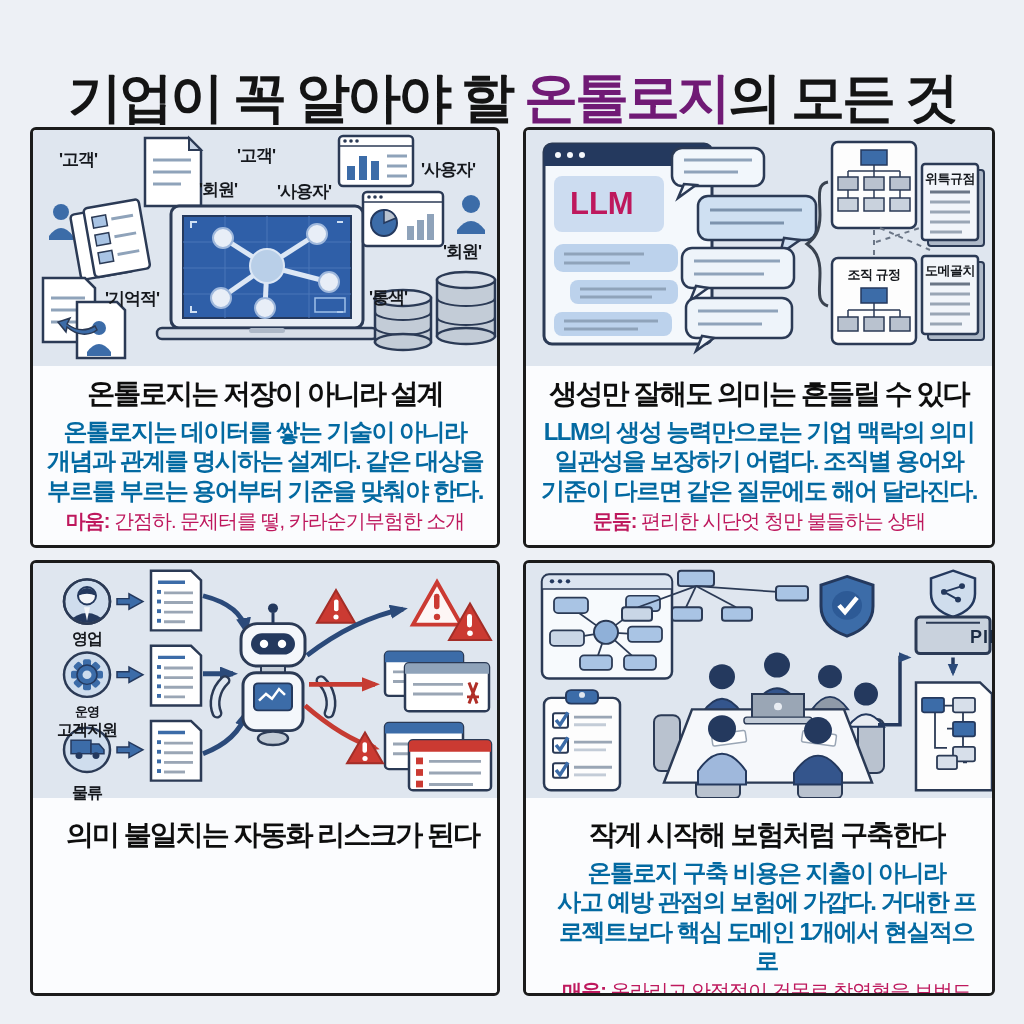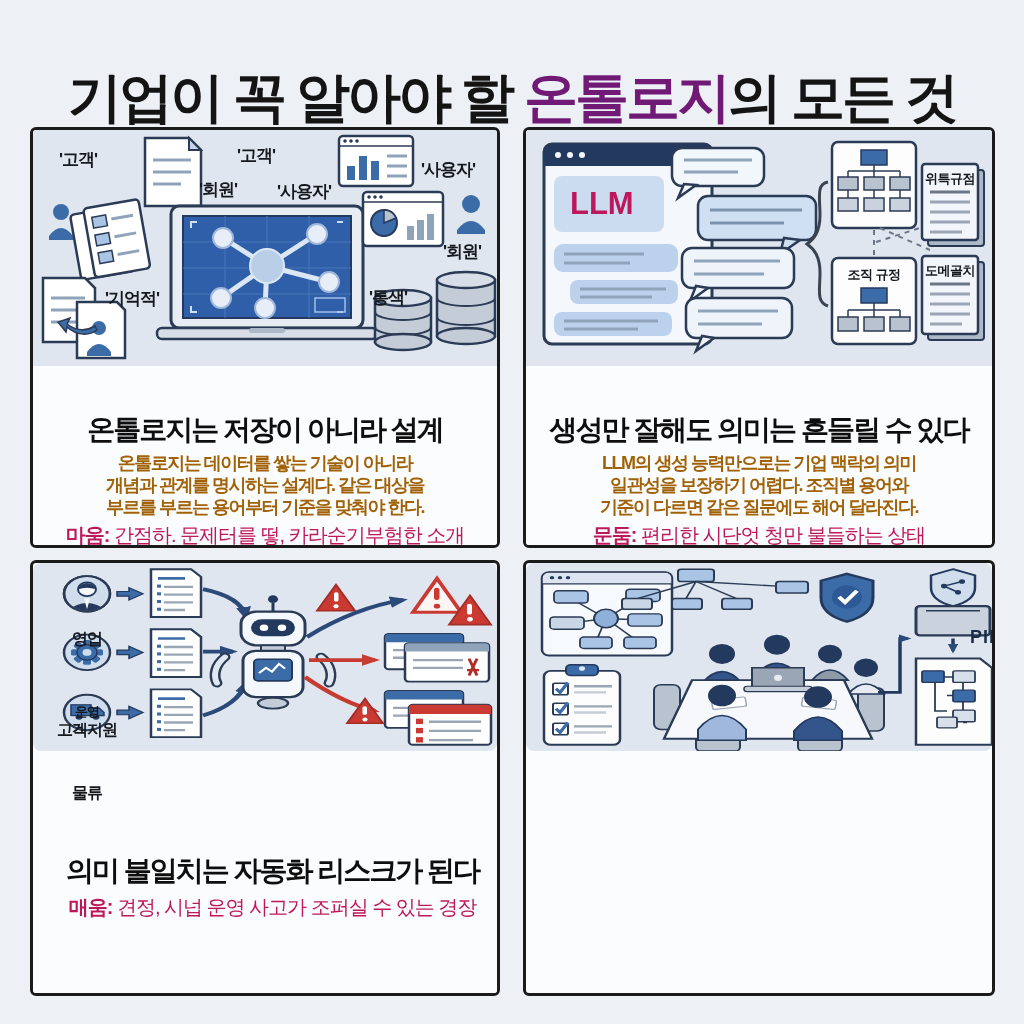--- a/index.html
+++ b/index.html
@@ -24,43 +24,43 @@
     border:3px solid #1b1b1b;
     border-radius:6px;
     box-sizing:border-box;
     overflow:hidden;
   }
   #p1{left:30px;top:127px;width:470px;height:421px;text-decoration:underline;}
   #p2{left:523px;top:127px;width:472px;height:421px;}
   #p3{left:30px;top:560px;width:470px;height:436px;}
   #p4{left:523px;top:560px;width:472px;height:436px;}
   .illust{position:relative;width:100%;height:236px;background:#dfe6ef;}
-  .row2 .illust{height:188px;border-radius:8px;}
+  .row2 .illust{height:235px;}
   .illust svg{position:absolute;left:0;top:0;width:100%;height:100%;}
   .lbl{
     position:absolute;font-weight:bold;color:#15181d;
     font-size:17px;letter-spacing:-1px;white-space:nowrap;
   }
   .lbl.big{font-size:31px;color:#be185d;letter-spacing:0;}
   .lbl.small{font-size:13px;letter-spacing:-0.5px;}
   .lbl.center{text-align:center;}
   .copy{
     position:absolute;left:0;right:0;bottom:0;top:auto;
     padding:6px 8px 8px;
     text-align:center;background:#fbfcfe;
   }
-  .panel .copy{top:236px;margin-top:36px;}
+  .panel .copy{top:236px;}
   .row2 .copy{top:244px;padding-left:23px;}
   .copy h2{
     margin:3px 0 4px;font-size:28px;font-weight:800;
     letter-spacing:-2px;color:#0e0e0e;white-space:nowrap;
   }
   .copy .body{
-    margin:2px 0 3px;font-size:18px;font-weight:bold;
-    letter-spacing:-1.5px;line-height:1.22;color:#a16207;
+    margin:2px 0 3px;font-size:24px;font-weight:bold;
+    letter-spacing:-1.5px;line-height:1.22;color:#0369a1;
     white-space:pre-line;
   }
   .copy .foot{
     margin:3px 0 0;font-size:20px;letter-spacing:-1px;color:#be185d;
     white-space:nowrap;
   }
   .copy .foot b{font-weight:800;}
 </style>
 </head>
 <body>
@@ -490,21 +490,20 @@
             <circle cx="332" cy="203" r="2.6" fill="#ffffff"></circle>
         </g>
       </svg>
       <div class="lbl center" style="left:28px;top:66px;width:52px;font-size:16px;">영업</div>
       <div class="lbl center" style="left:28px;top:140px;width:52px;font-size:13px;">운영</div>
       <div class="lbl center" style="left:14px;top:157px;width:80px;font-size:16px;">고겍지원</div>
       <div class="lbl center" style="left:28px;top:220px;width:52px;font-size:16px;">물류</div>
     </div>
     <div class="copy">
       <h2>의미 불일치는 자동화 리스크가 된다</h2>
-      <p class="foot"><b>매움:</b><span> 견정, 시넙 운영 사고가 조퍼실 수 있는 경장</span></p>
     </div>
   </section>
 
   <section class="panel row2" id="p4">
     <div class="illust">
       <svg viewBox="0 0 466 244" preserveAspectRatio="none">
 
         <g>
           <rect x="16" y="12" width="130" height="108" rx="7" fill="#f7fafd" stroke="#2b3a55" stroke-width="2.5"></rect>
           <path d="M16,19 a7,7 0 0 1 7,-7 h116 a7,7 0 0 1 7,7 v8 h-130 z" fill="#dbe4f0" stroke="#2b3a55" stroke-width="1.5"></path>
@@ -620,15 +619,22 @@
           </g>
           <rect x="396" y="140" width="22" height="15" rx="2" fill="#3c6ca8" stroke="#24395e" stroke-width="1.8"></rect>
           <rect x="427" y="140" width="22" height="15" rx="2" fill="#d7dfea" stroke="#2b3a55" stroke-width="1.8"></rect>
           <rect x="427" y="165" width="22" height="15" rx="2" fill="#3c6ca8" stroke="#24395e" stroke-width="1.8"></rect>
           <rect x="427" y="191" width="22" height="15" rx="2" fill="#d7dfea" stroke="#2b3a55" stroke-width="1.8"></rect>
           <rect x="411" y="200" width="20" height="14" rx="2" fill="#d7dfea" stroke="#2b3a55" stroke-width="1.8"></rect>
         </g>
       </svg>
       <div class="lbl center" style="left:390px;top:64px;width:74px;font-size:18px;color:#1c2c45;letter-spacing:1px;margin-left:46px;">PILOT</div>
     </div>
+    <div class="copy">
+      <h2>작게 시작해 보험처럼 구축한다</h2>
+      <p class="body">온톨로지 구축 비용은 지출이 아니라
+사고 예방 관점의 보험에 가깝다. 거대한 프
+로젝트보다 핵심 도메인 1개에서 현실적으로</p>
+      <p class="foot"><b>매움:</b><span> 옹라리고 안정적이 건몬로 착영혁을 보번드</span></p>
+    </div>
   </section>
 
 </div>
 
 </body></html>

